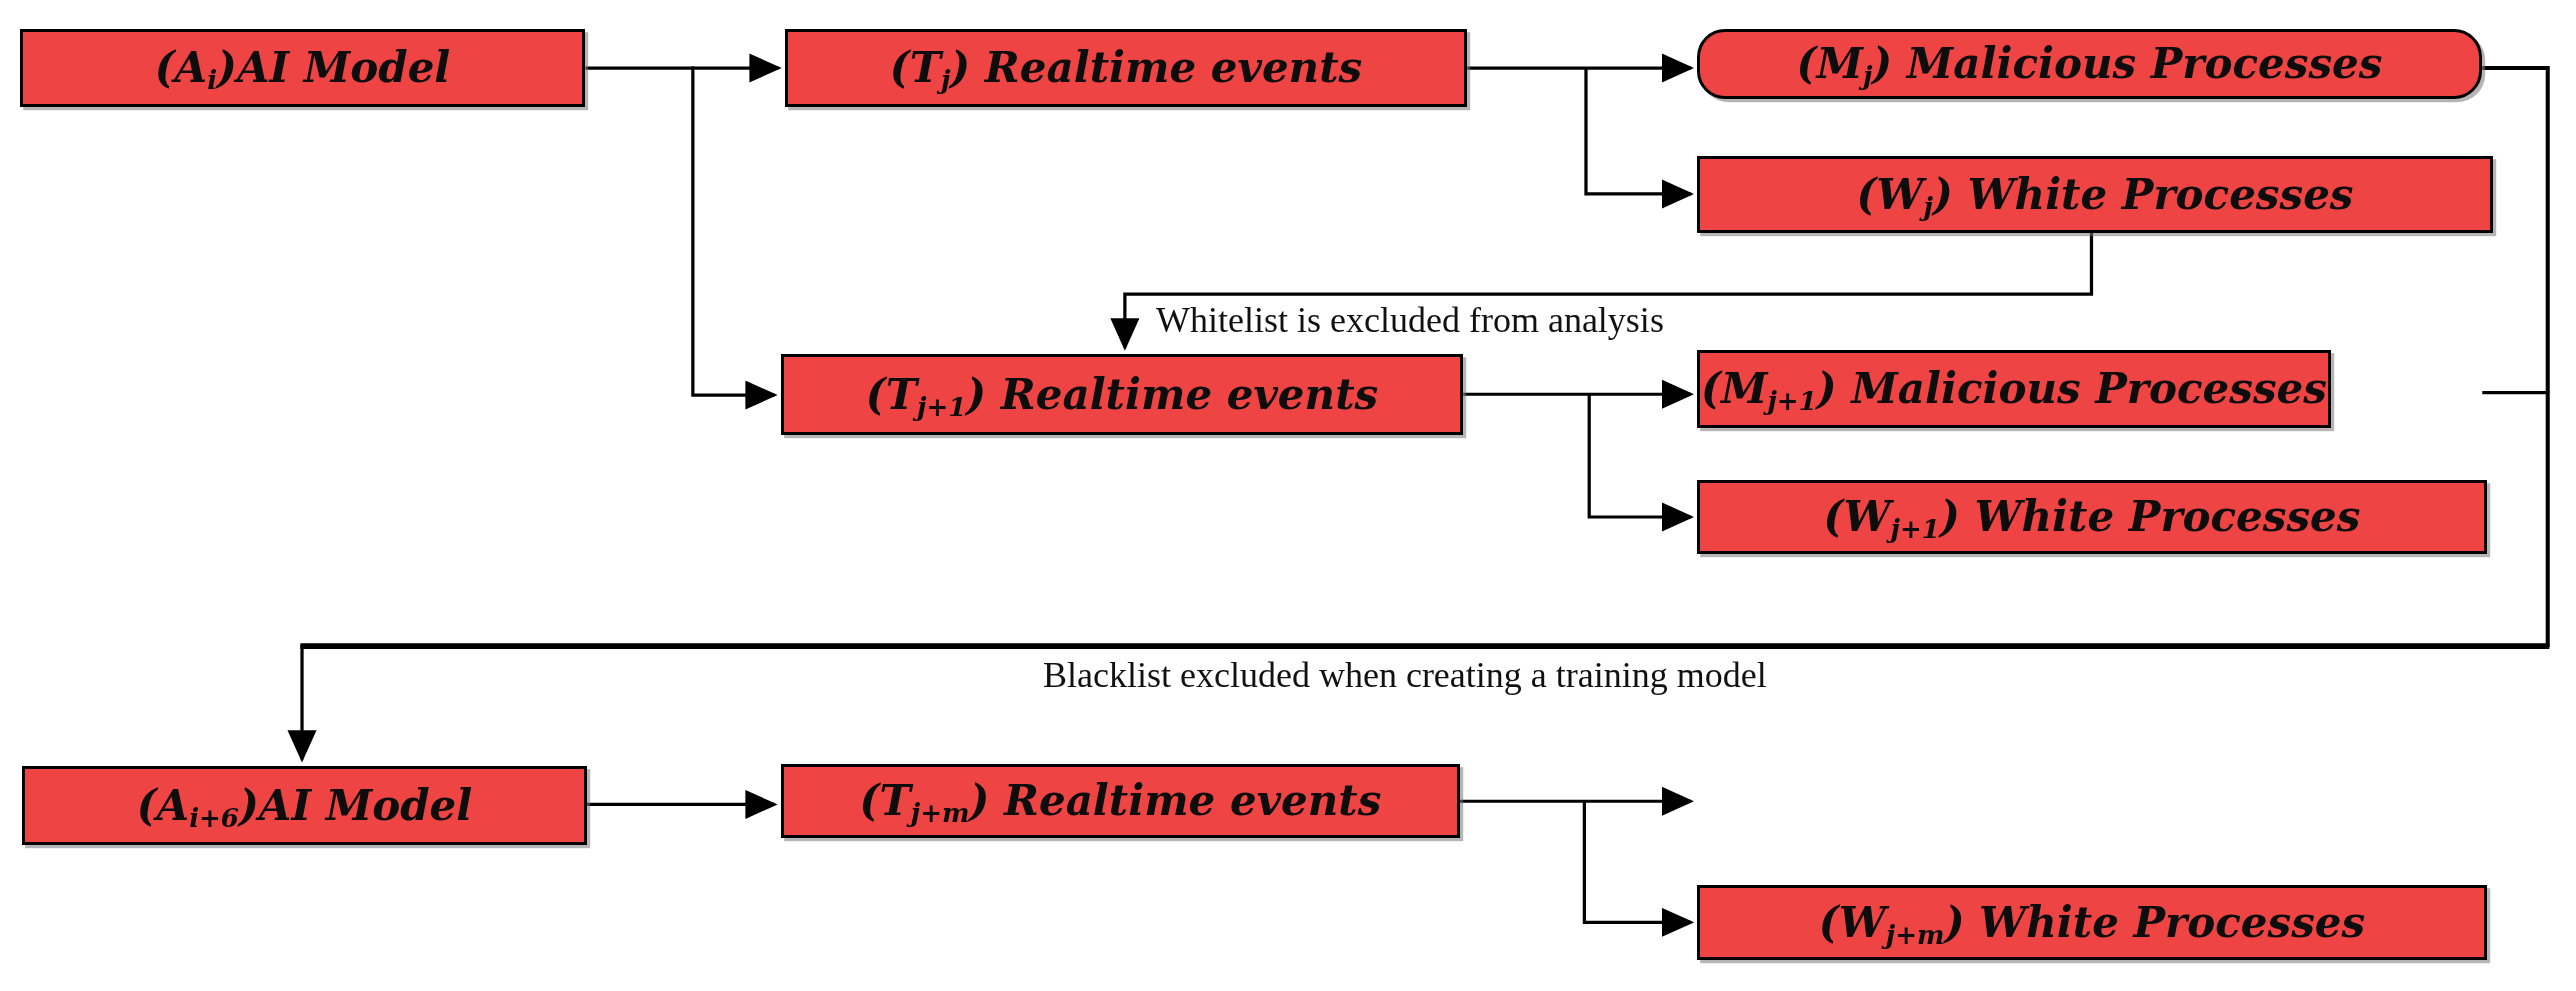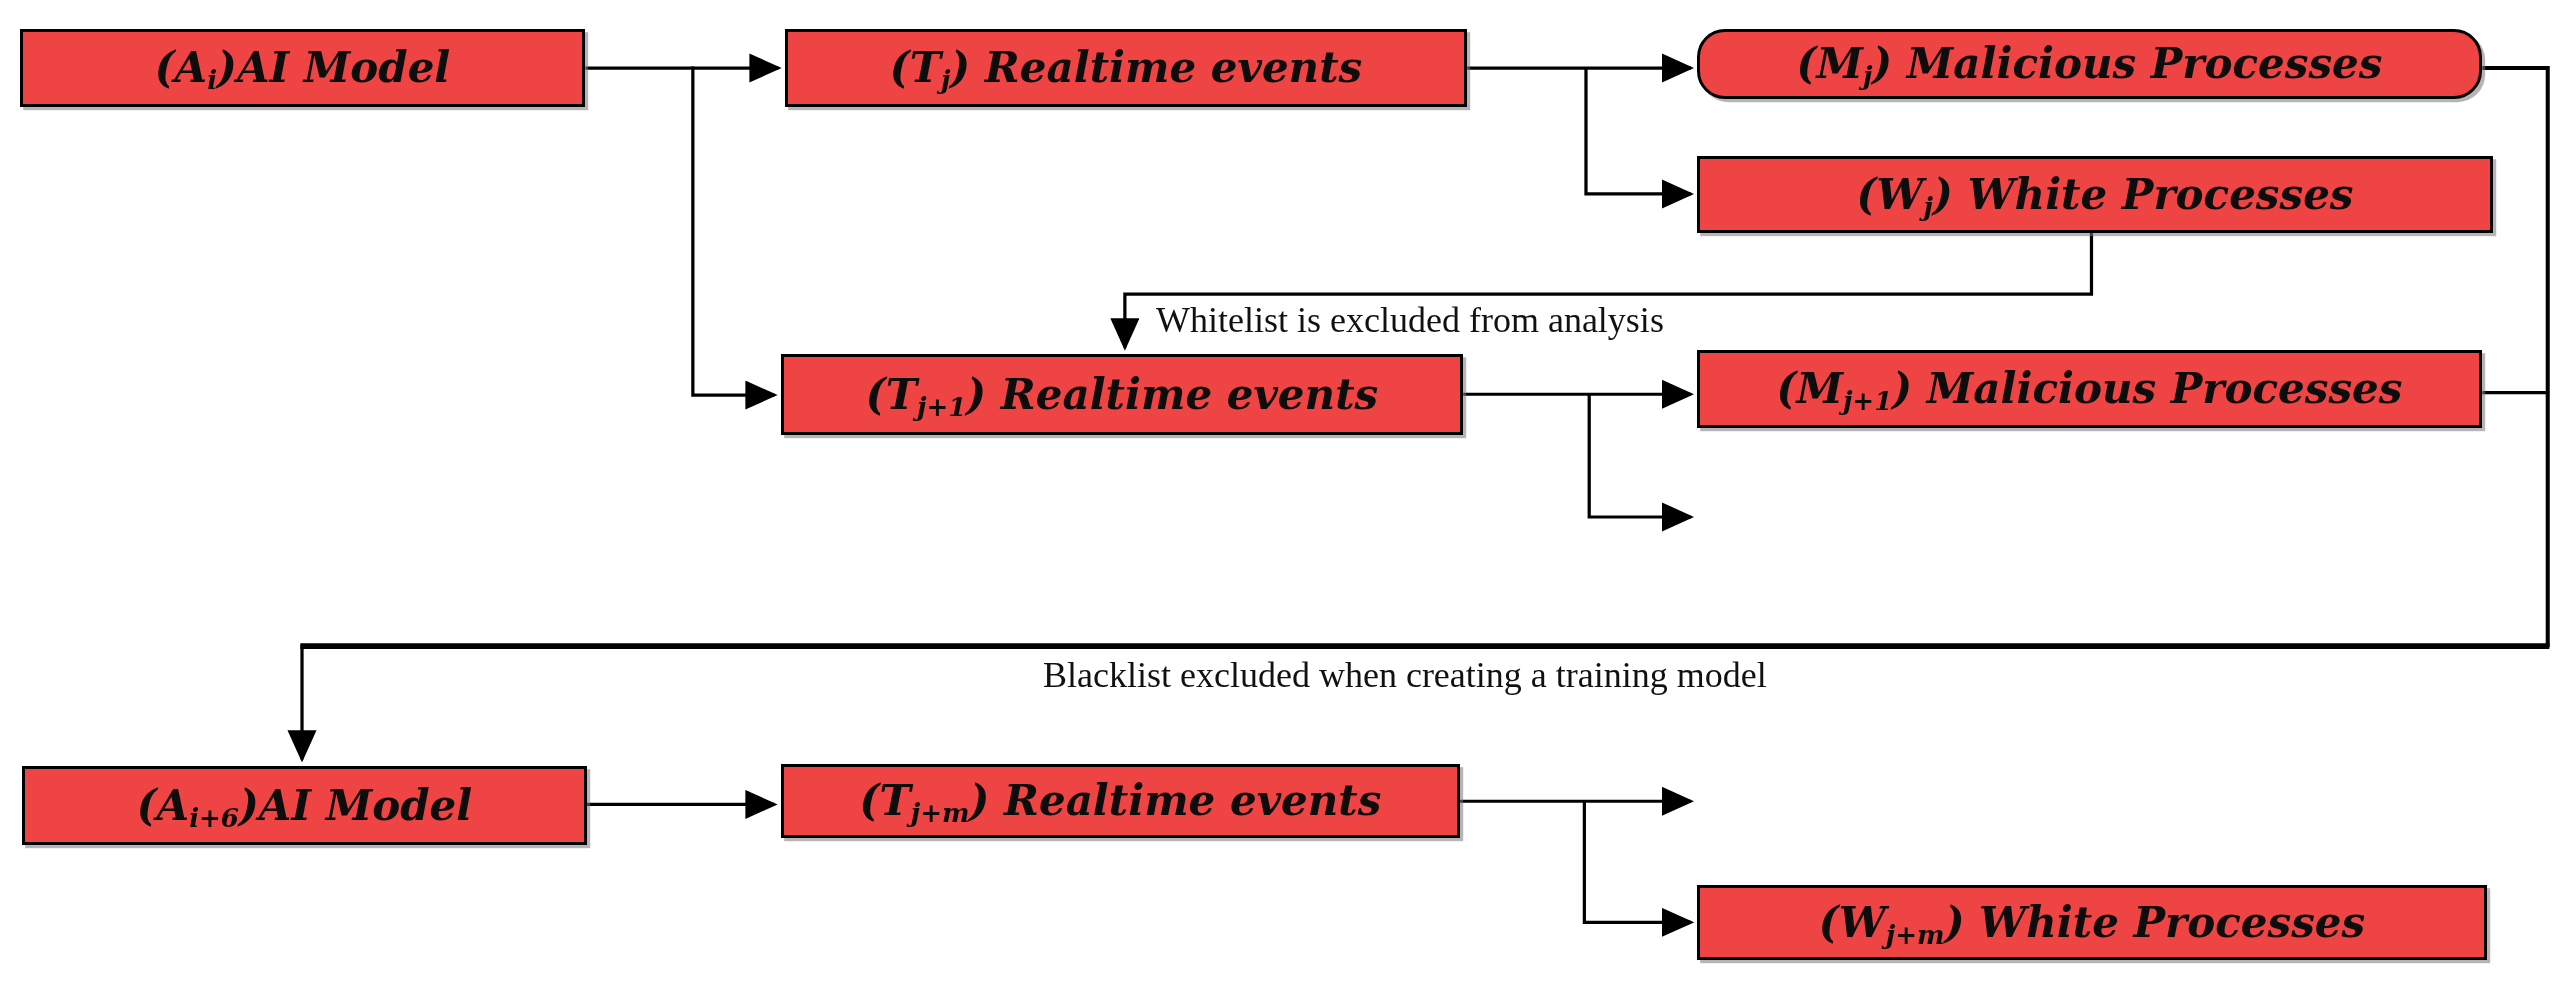--- a/index.html
+++ b/index.html
@@ -99,24 +99,27 @@
   </div>
 
   <div class="node" style="left:1697px; top:156px; width:796px; height:77px;padding-left:20px;">
     <span class="lbl"><span>(W</span><sub>j</sub><span>) White Processes</span></span>
   </div>
 
   <div class="node" style="left:781px; top:354px; width:682px; height:81px;">
     <span class="lbl"><span>(T</span><sub>j+1</sub><span>) Realtime events</span></span>
   </div>
 
-  <div class="node" style="left:1697px; top:350px; width:785px; height:78px;">
+  <div class="node" style="left:1697px; top:350px; width:634px; height:78px;">
     <span class="lbl"><span>(M</span><sub>j+1</sub><span>) Malicious Processes</span></span>
   </div>
 
+  <div class="node" style="left:1697px; top:480px; width:790px; height:74px;">
+    <span class="lbl"><span>(W</span><sub>j+1</sub><span>) White Processes</span></span>
+  </div>
 
   <div class="node" style="left:22px; top:766px; width:565px; height:79px;">
     <span class="lbl"><span>(A</span><sub>i+6</sub><span>)AI Model</span></span>
   </div>
 
   <div class="node" style="left:781px; top:764px; width:679px; height:74px;text-align:center;">
     <span class="lbl"><span>(T</span><sub>j+m</sub><span>) Realtime events</span></span>
   </div>
 
 

